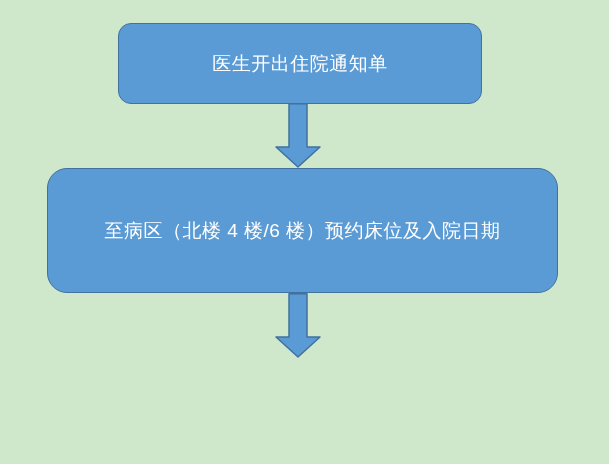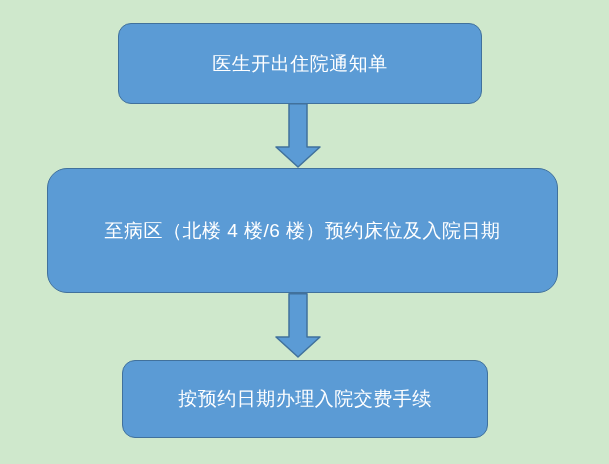--- a/index.html
+++ b/index.html
@@ -69,17 +69,14 @@
   <div class="flow-node" id="node-step2">
     <span class="node-label">至病区（北楼 4 楼/6 楼）预约床位及入院日期</span>
   </div>
 
   <div class="connector" id="connector-2">
     <svg viewBox="0 0 46 65" xmlns="http://www.w3.org/2000/svg">
       <polygon points="14,0.75 32,0.75 32,44 45,44 23,64 1,44 14,44" fill="#5b9bd5" stroke="#41719c" stroke-width="1.5" stroke-linejoin="round"></polygon>
     </svg>
   </div>
 
-  <div class="flow-node" id="node-step3">
-    <span class="node-label">按预约日期办理入院交费手续</span>
-  </div>
 
 </div>
 
 </body></html>

